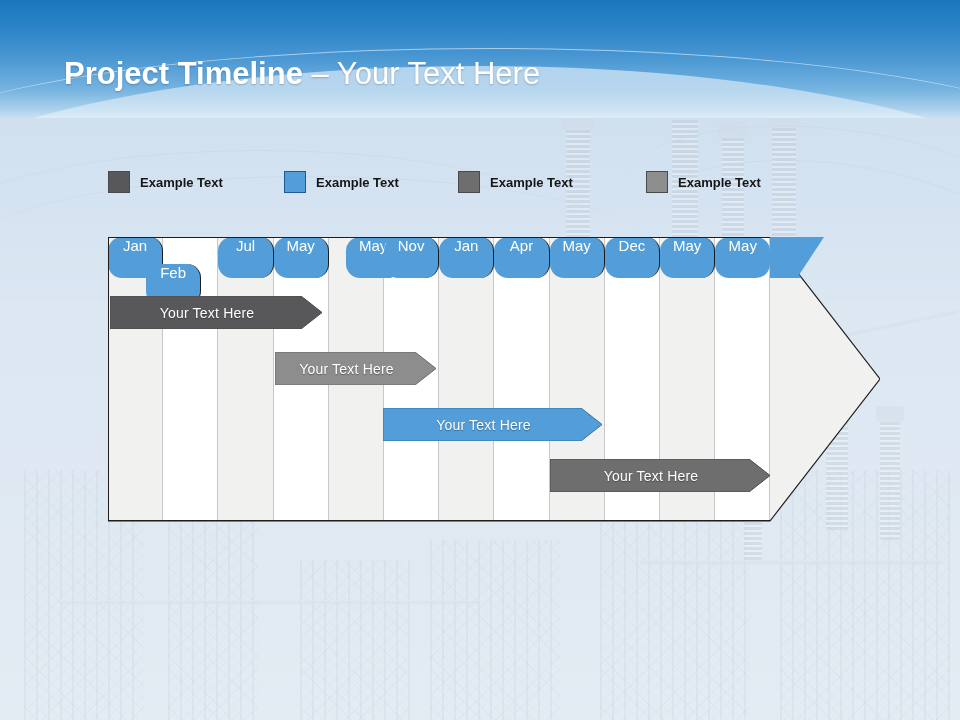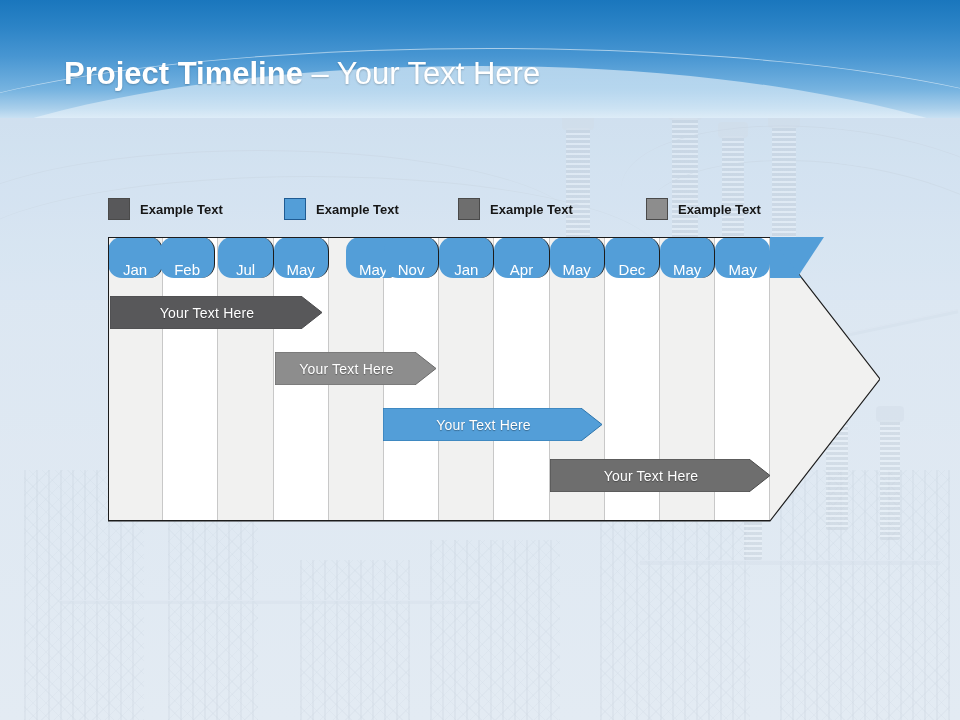--- a/index.html
+++ b/index.html
@@ -140,21 +140,20 @@
     height: 28px;
   }
   .legend-item {
     position: absolute;
     top: 0;
     height: 28px;
     display: flex;
     align-items: center;
     gap: 10px;
     white-space: nowrap;
-    margin-top: 27px;
   }
   .legend-swatch {
     width: 22px;
     height: 22px;
     border: 1px solid #4a4a4a;
   }
   .legend-swatch.blue { border-color: #1f5b93; }
   .legend-label {
     font-size: 13px;
     font-weight: bold;
@@ -198,21 +197,21 @@
 
   .month-cell {
     position: absolute;
     top: 0;
     left: 0;
     width: 55.2px;
     height: 41px;
     background: #539ed8;
     border-right: 1px solid #1c1c1c;
     display: flex;
-    align-items: flex-end;
+    align-items: flex-start;
     justify-content: center;
     color: #ffffff;
     font-size: 15px;
     border-radius: 14px;
   }
 
   .header-rule {
     position: absolute;
     left: 0; top: 0;
     width: 662px;
@@ -361,21 +360,21 @@
       <div class="col odd" style="left:331.2px;"></div>
       <div class="col even" style="left:386.4px;"></div>
       <div class="col odd" style="left:441.6px;"></div>
       <div class="col even" style="left:496.8px;"></div>
       <div class="col odd" style="left:552px;"></div>
       <div class="col even" style="left:607.2px;"></div>
 
       <div class="month-cell" style="left:0px;">
         <span>Jan</span>
       </div>
-      <div class="month-cell" style="left:52px;">
+      <div class="month-cell" style="left:38px;margin-top:27px;">
         <span>Feb</span>
       </div>
       <div class="month-cell" style="left:110.4px;">
         <span>Jul</span>
       </div>
       <div class="month-cell" style="left:165.6px;">
         <span>May</span>
       </div>
       <div class="month-cell" style="left:238px;">
         <span>May</span>

